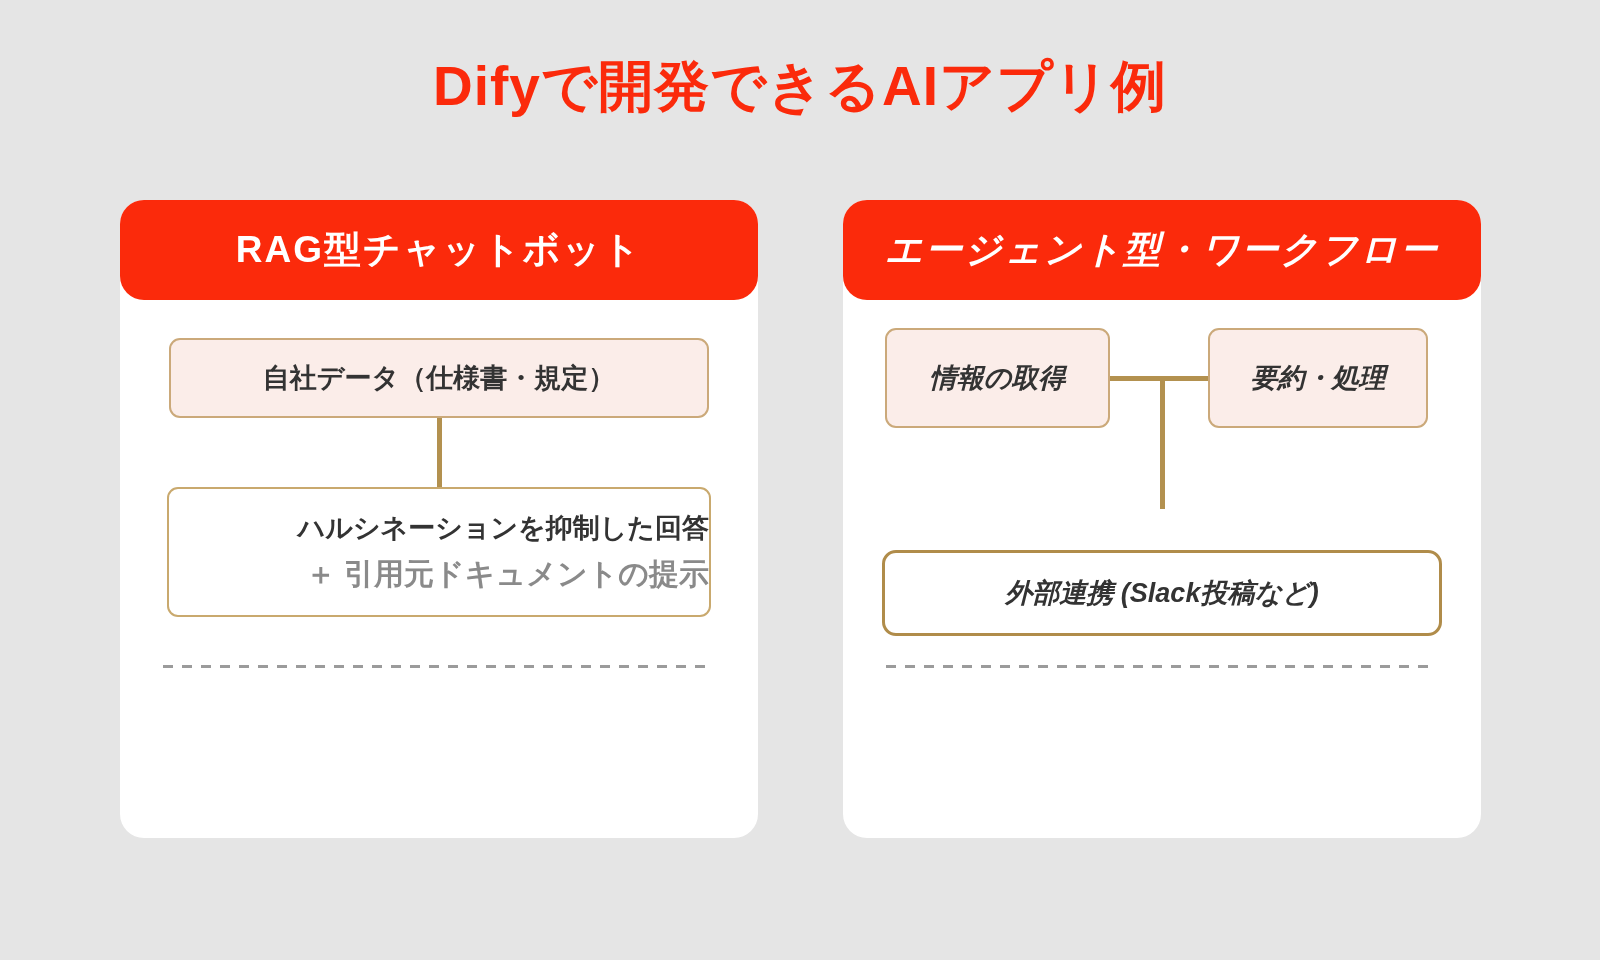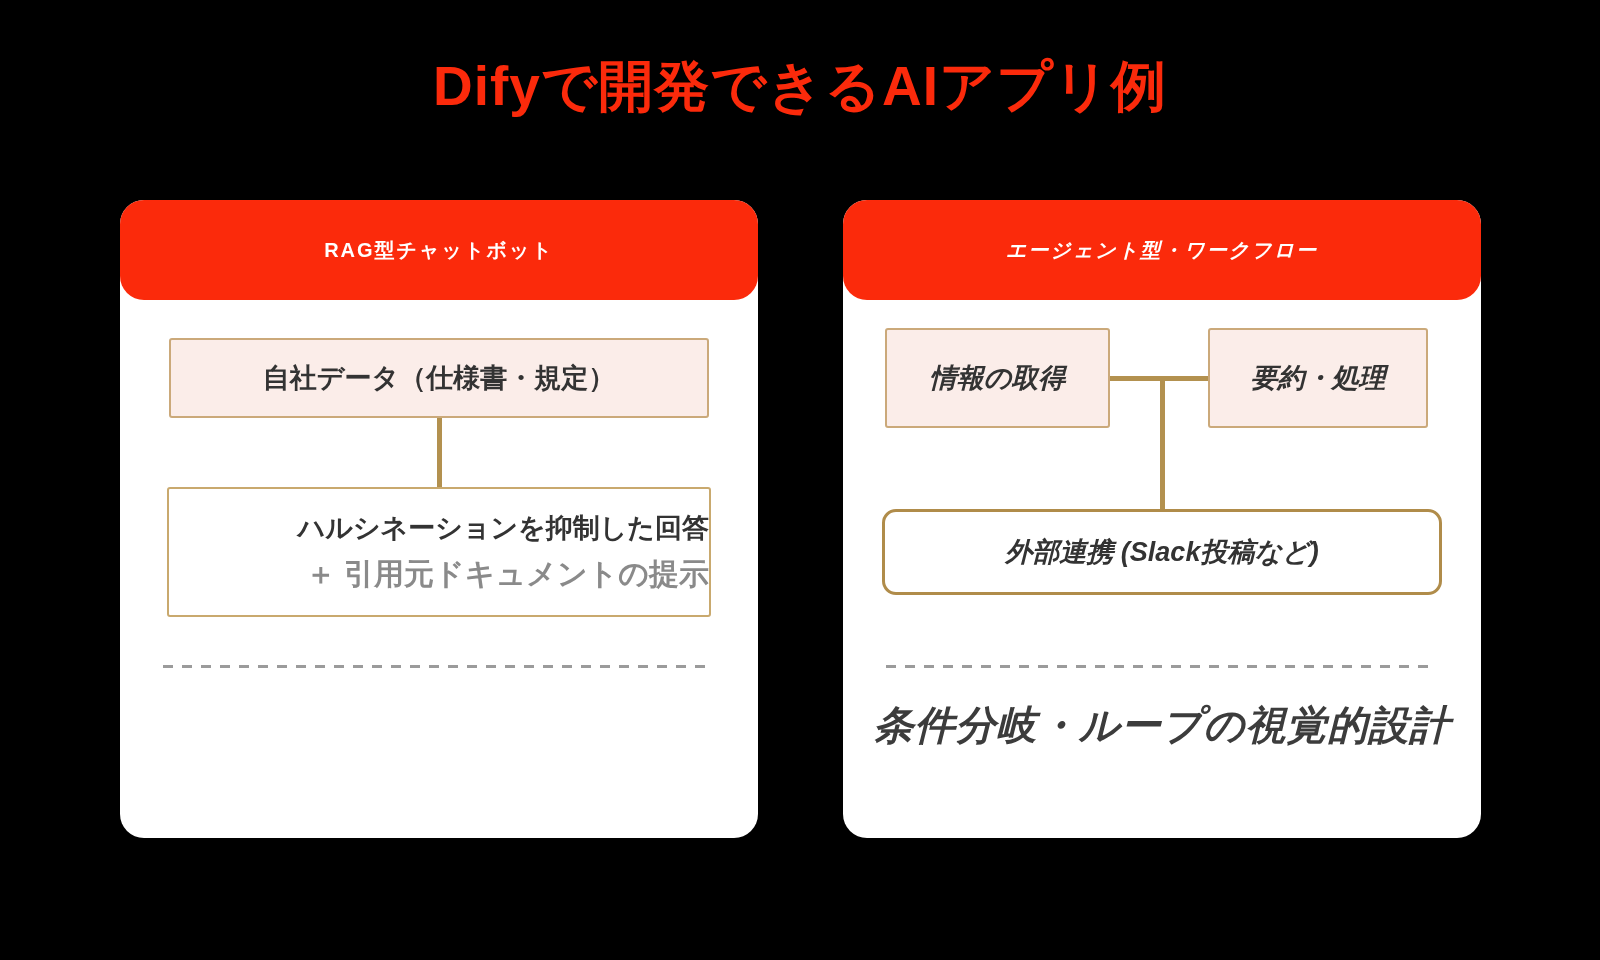--- a/index.html
+++ b/index.html
@@ -1,46 +1,46 @@
 <!DOCTYPE html>
 <html><head>
 <meta charset="utf-8">
 <style>
   html,body{margin:0;padding:0;}
   .stage{
     position:relative; width:1600px; height:960px;
-    background:#000000; overflow:hidden;
+    background:#e5e5e5; overflow:hidden;
     font-family:"Liberation Sans","DejaVu Sans",sans-serif;
   }
   .title{
     position:absolute; top:50px; left:0; width:100%;
     text-align:center; font-size:55px; font-weight:800;
     color:#FB2A0B; letter-spacing:1px; margin:0;
   }
   .card{
     position:absolute; top:200px; width:638px; height:638px;
     background:#FFFFFF; border-radius:24px;
   }
   .card-left{left:120px;}
   .card-right{left:843px;font-style:italic;}
   .card-header{
     position:absolute; top:0; left:0; width:100%; height:100px;
     background:#FB2A0B; border-radius:24px;
     display:flex; align-items:center; justify-content:center;
-    color:#FFFFFF; font-size:20px; font-weight:700; letter-spacing:2px;
+    color:#FFFFFF; font-size:37px; font-weight:700; letter-spacing:2px;
   }
   .node{
     position:absolute; box-sizing:border-box;
     display:flex; align-items:center; justify-content:center;
-    border-radius:3px; font-weight:700; color:#333333; font-size:27px;
+    border-radius:11px; font-weight:700; color:#333333; font-size:27px;
     text-align:center;
   }
   .node-pink{ background:#FBEDE9; border:2px solid #CBA97A; }
   .node-white{ background:#FFFFFF; border:2px solid #C9A96E;align-items:flex-end; }
-  .node-strong{ background:#FFFFFF; border:3px solid #B08C4A; border-radius:14px; }
+  .node-strong{ background:#FFFFFF; border:3px solid #B08C4A; border-radius:14px;margin-top:41px; }
   .node-col{ flex-direction:column; gap:8px; }
   .node-sub{ font-size:30px; font-weight:600; color:#8A8A8A; }
   .connector{ position:absolute; background:#B3914F; }
   .vline-left{ left:317px; top:218px; width:5px; height:69px; }
   .hline-right{ left:267px; top:176px; width:98px; height:5px; }
   .vline-right{ left:317px; top:176px; width:5px; height:133px; }
   .box-source{ left:49px; top:138px; width:540px; height:80px; }
   .box-answer{ left:47px; top:287px; width:544px; height:130px; }
   .box-fetch{ left:42px; top:128px; width:225px; height:100px; }
   .box-summarize{ left:365px; top:128px; width:220px; height:100px; }
@@ -84,16 +84,15 @@
     <div class="node node-pink box-summarize">要約・処理</div>
     <div class="node node-pink box-fetch">情報の取得</div>
 
     <div class="connector hline-right"></div>
     <div class="connector vline-right"></div>
 
     <div class="node node-strong box-external">外部連携 (Slack投稿など)</div>
 
     <div class="dashed"></div>
 
-    <div class="footer-label">条件分岐・ループの視覚的設計</div>
   </section>
 
 </div>
 
 </body></html>

